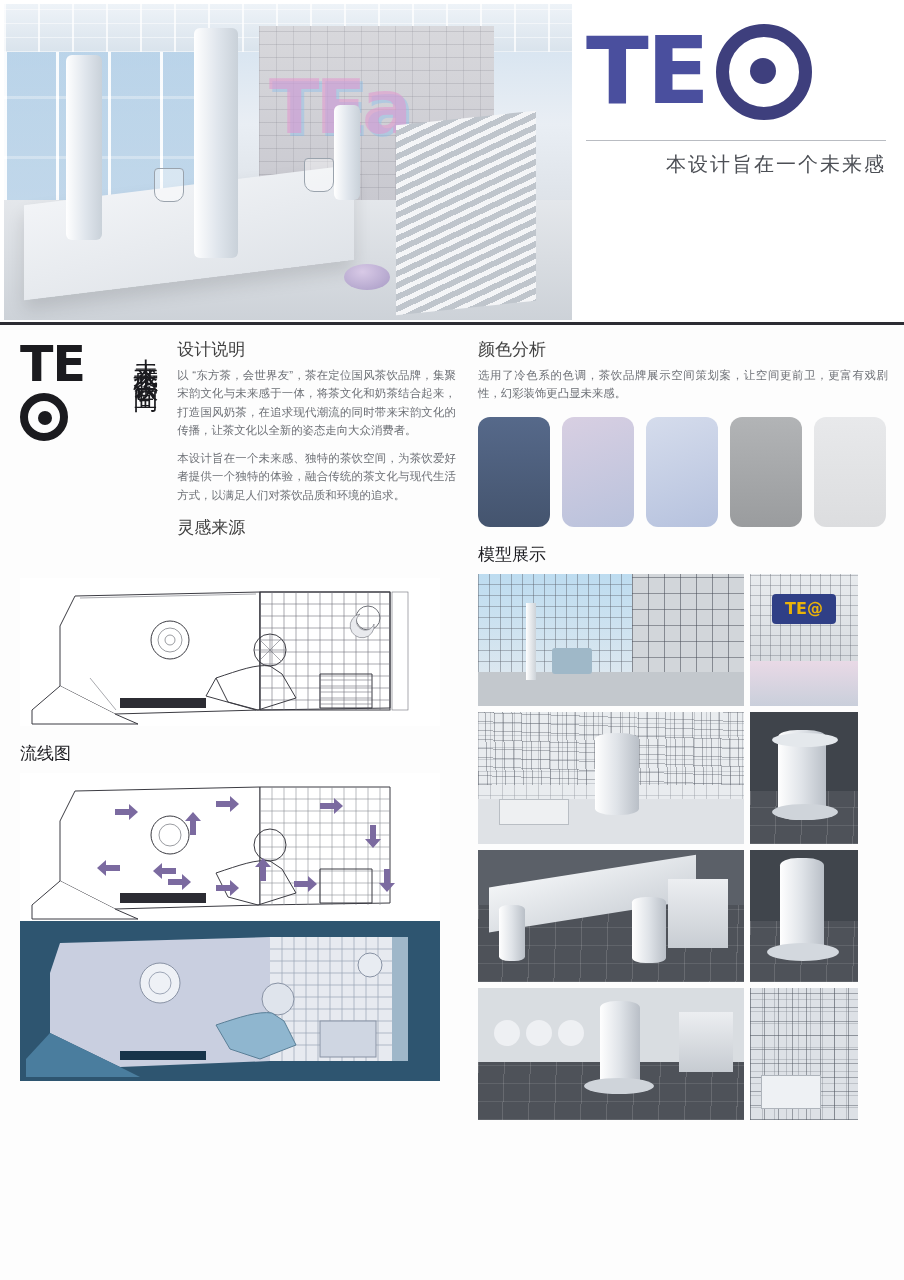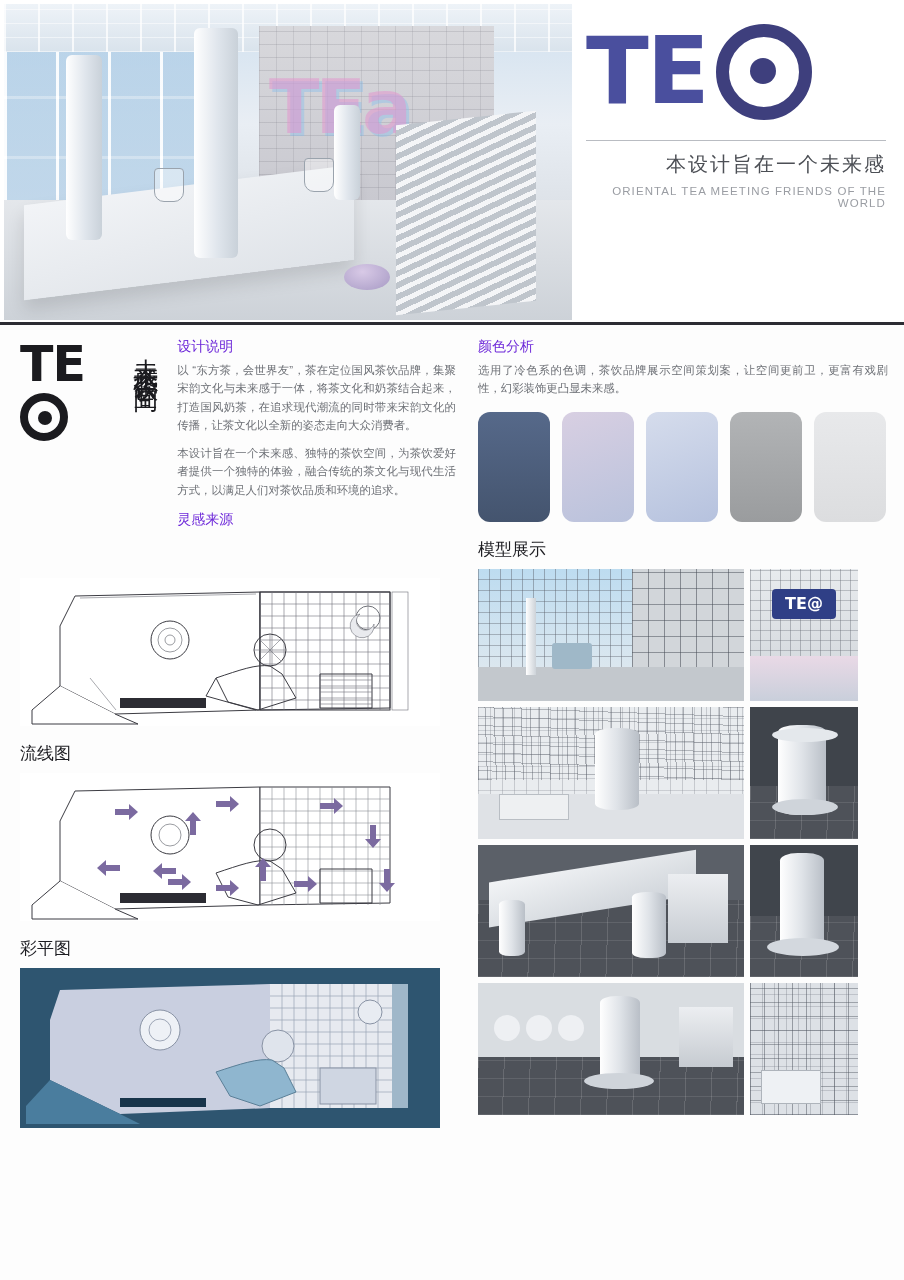--- a/index.html
+++ b/index.html
@@ -195,21 +195,21 @@
     font-size: 25px;
     color: #1b1b1f;
     letter-spacing: 5px;
     line-height: 1.25;
     height: 240px;
     margin-left: 2px;
   }
   .text-col { flex: 1; padding-left: 4px; }
 
   h3.sec {
-    font-size: 14px; color:#6d28d9; font-weight:normal;
+    font-size: 17px; color:#404040; font-weight:normal;
     margin-bottom: 5px;
   }
   p.para {
     font-size: 11.4px; color:#6d7076; line-height: 1.62;
     text-align: justify; margin-bottom: 9px;
   }
   h3.sec2 { margin-top: 12px; }
 
   h4.blk {
     font-size: 17px; color:#1d1d22; font-weight:normal;
@@ -289,21 +289,20 @@
       <div class="hp-pod"></div>
     </div>
 
     <div class="hero-right">
       <div class="logo-big">
         <span>TE</span>
         <span class="at"></span>
       </div>
       <div class="hero-rule"></div>
       <div class="hero-cn">本设计旨在一个未来感</div>
-      <div class="hero-en">ORIENTAL TEA MEETING FRIENDS OF THE WORLD</div>
     </div>
   </div>
   <div class="hero-divider"></div>
 
   <div class="body-wrap">
 
     <div class="col-left">
 
       <div class="brand-row">
         <div class="logo-stack">
@@ -381,21 +380,20 @@
             <path d="M274 108 l14 0 l0 -5 l9 8 l-9 8 l0 -5 l-14 0 z"></path>
             <path d="M300 30 l14 0 l0 -5 l9 8 l-9 8 l0 -5 l-14 0 z"></path>
             <path d="M356 52 l0 14 l5 0 l-8 9 l-8 -9 l5 0 l0 -14 z"></path>
             <path d="M370 96 l0 14 l5 0 l-8 9 l-8 -9 l5 0 l0 -14 z"></path>
             <path d="M176 62 l0 -14 l5 0 l-8 -9 l-8 9 l5 0 l0 14 z"></path>
             <path d="M108 76 l-14 0 l0 5 l-9 -8 l9 -8 l0 5 l14 0 z" transform="translate(-8,22)"></path>
           </g>
         </svg>
       </div>
 
-      <h4 class="blk">彩平图</h4>
       <div class="colorplan">
         <svg width="420" height="160" viewBox="0 0 420 160">
           <rect x="0" y="0" width="420" height="160" fill="#2e5570"></rect>
           <polygon points="40,22 250,16 250,140 100,146 30,112 30,52" fill="#c9cfe0"></polygon>
           <polygon points="250,16 372,16 372,140 250,140" fill="#e7eaf0"></polygon>
           <g stroke="#9aa3b4" stroke-width="0.7" fill="none">
             <path d="M262 16 V140 M274 16 V140 M286 16 V140 M298 16 V140 M310 16 V140 M322 16 V140 M334 16 V140 M346 16 V140 M358 16 V140"></path>
             <path d="M250 28 H372 M250 40 H372 M250 52 H372 M250 64 H372 M250 76 H372 M250 88 H372 M250 100 H372 M250 112 H372 M250 124 H372"></path>
           </g>
           <polygon points="30,112 6,138 6,156 120,156 100,146" fill="#4a7d9e"></polygon>
@@ -439,21 +437,21 @@
             repeating-linear-gradient(0deg,rgba(70,75,85,.5) 0 1px,transparent 1px 16px);
             background-color:#d2d6da;"></div>
           <div style="position:absolute;left:0;bottom:0;width:100%;height:26%;background:#c3c8cd"></div>
           <div style="position:absolute;left:28%;bottom:24%;width:40px;height:26px;background:#9fb8c8;border-radius:3px"></div>
           <div style="position:absolute;left:18%;top:22%;width:10px;height:58%;background:linear-gradient(90deg,#fff,#ccd2d8)"></div>
         </div>
         <div class="mcell" style="background:linear-gradient(180deg,#e8ebee,#cfd4d9)">
           <div style="position:absolute;inset:0;background:
             repeating-linear-gradient(90deg,rgba(100,105,115,.4) 0 1px,transparent 1px 10px),
             repeating-linear-gradient(0deg,rgba(100,105,115,.35) 0 1px,transparent 1px 10px);"></div>
-          <div style="position:absolute;left:22px;top:20px;width:64px;height:30px;background:#2f3f86;border-radius:4px;color:#ffffff;font-size:16px;font-weight:bold;display:flex;align-items:center;justify-content:center;font-family:'DejaVu Sans',sans-serif">TE@</div>
+          <div style="position:absolute;left:22px;top:20px;width:64px;height:30px;background:#2f3f86;border-radius:4px;color:#eab308;font-size:16px;font-weight:bold;display:flex;align-items:center;justify-content:center;font-family:'DejaVu Sans',sans-serif">TE@</div>
           <div style="position:absolute;left:0;bottom:0;width:100%;height:34%;background:linear-gradient(180deg,#e9d9e6,#c9cfdb)"></div>
         </div>
 
         <div class="mcell" style="background:#e9ecef">
           <div class="rgrid" style="opacity:.9"></div>
           <div style="position:absolute;left:0;top:0;width:100%;height:55%;background:
             repeating-linear-gradient(88deg,rgba(90,95,105,.45) 0 1px,transparent 1px 9px),
             repeating-linear-gradient(2deg,rgba(90,95,105,.4) 0 1px,transparent 1px 9px);"></div>
           <div style="position:absolute;left:0;bottom:0;width:100%;height:34%;background:#dfe2e6"></div>
           <div class="cyl" style="left:44%;top:16%;width:44px;height:62%;"></div>

